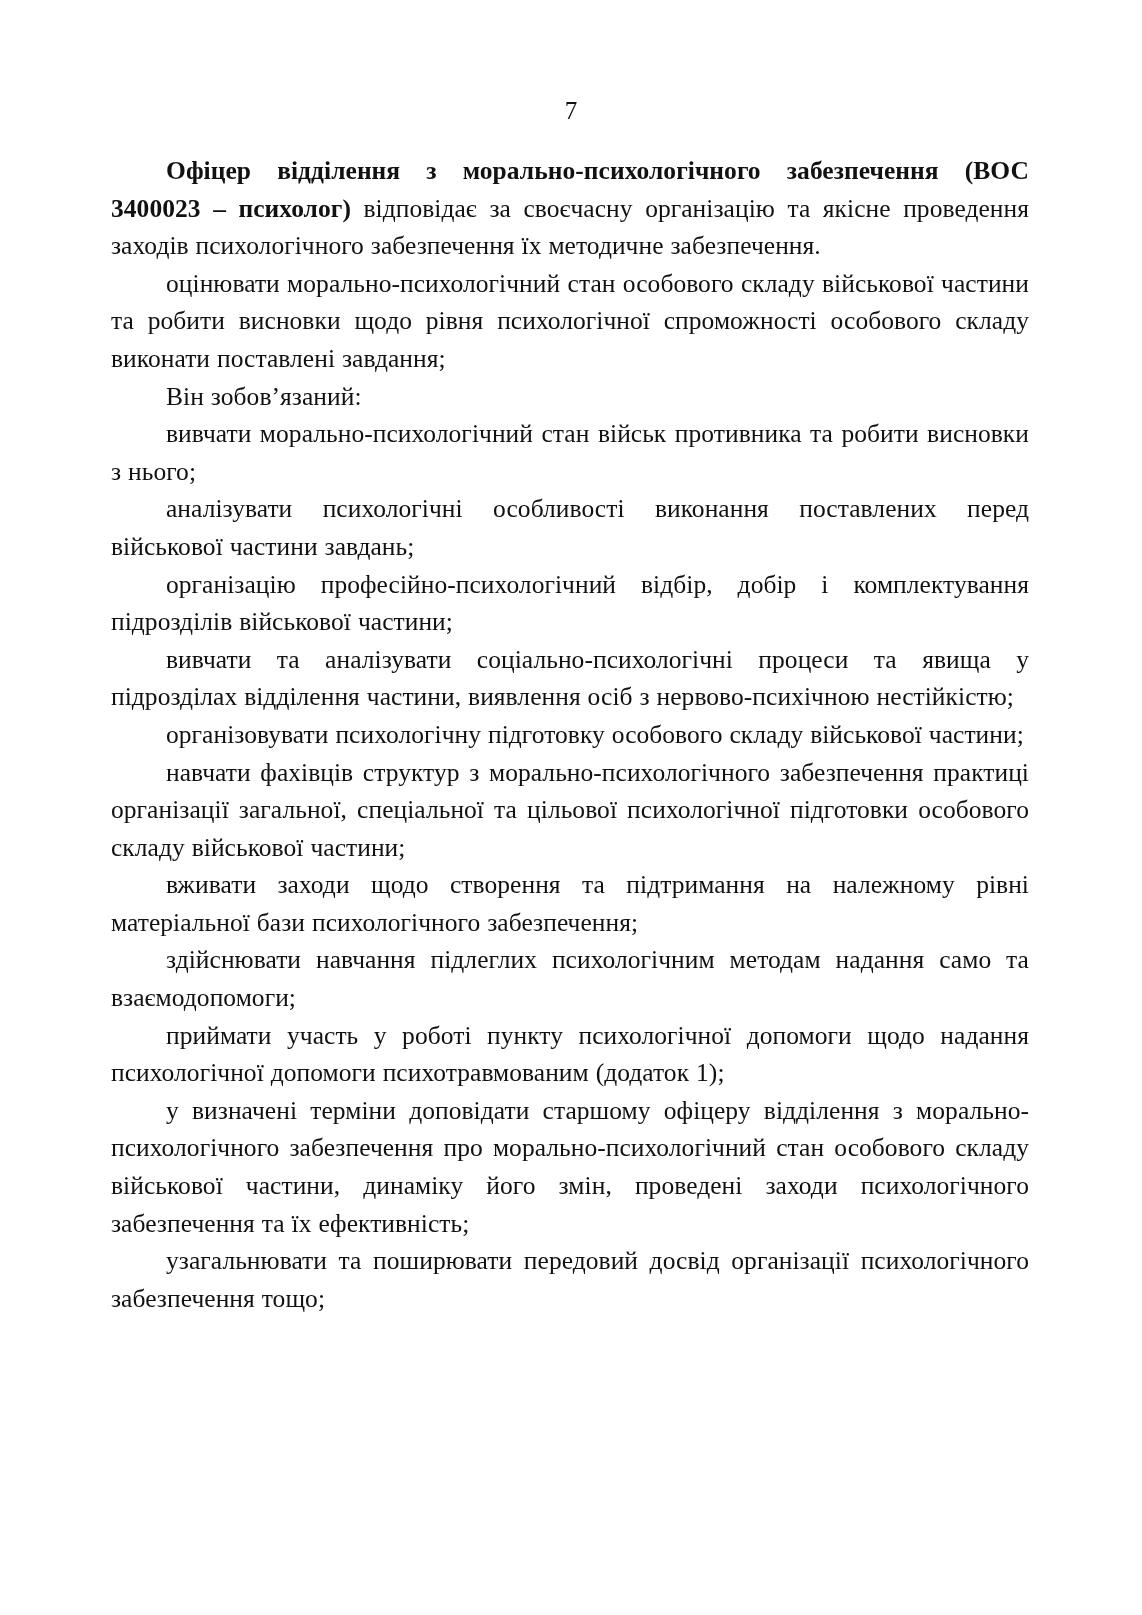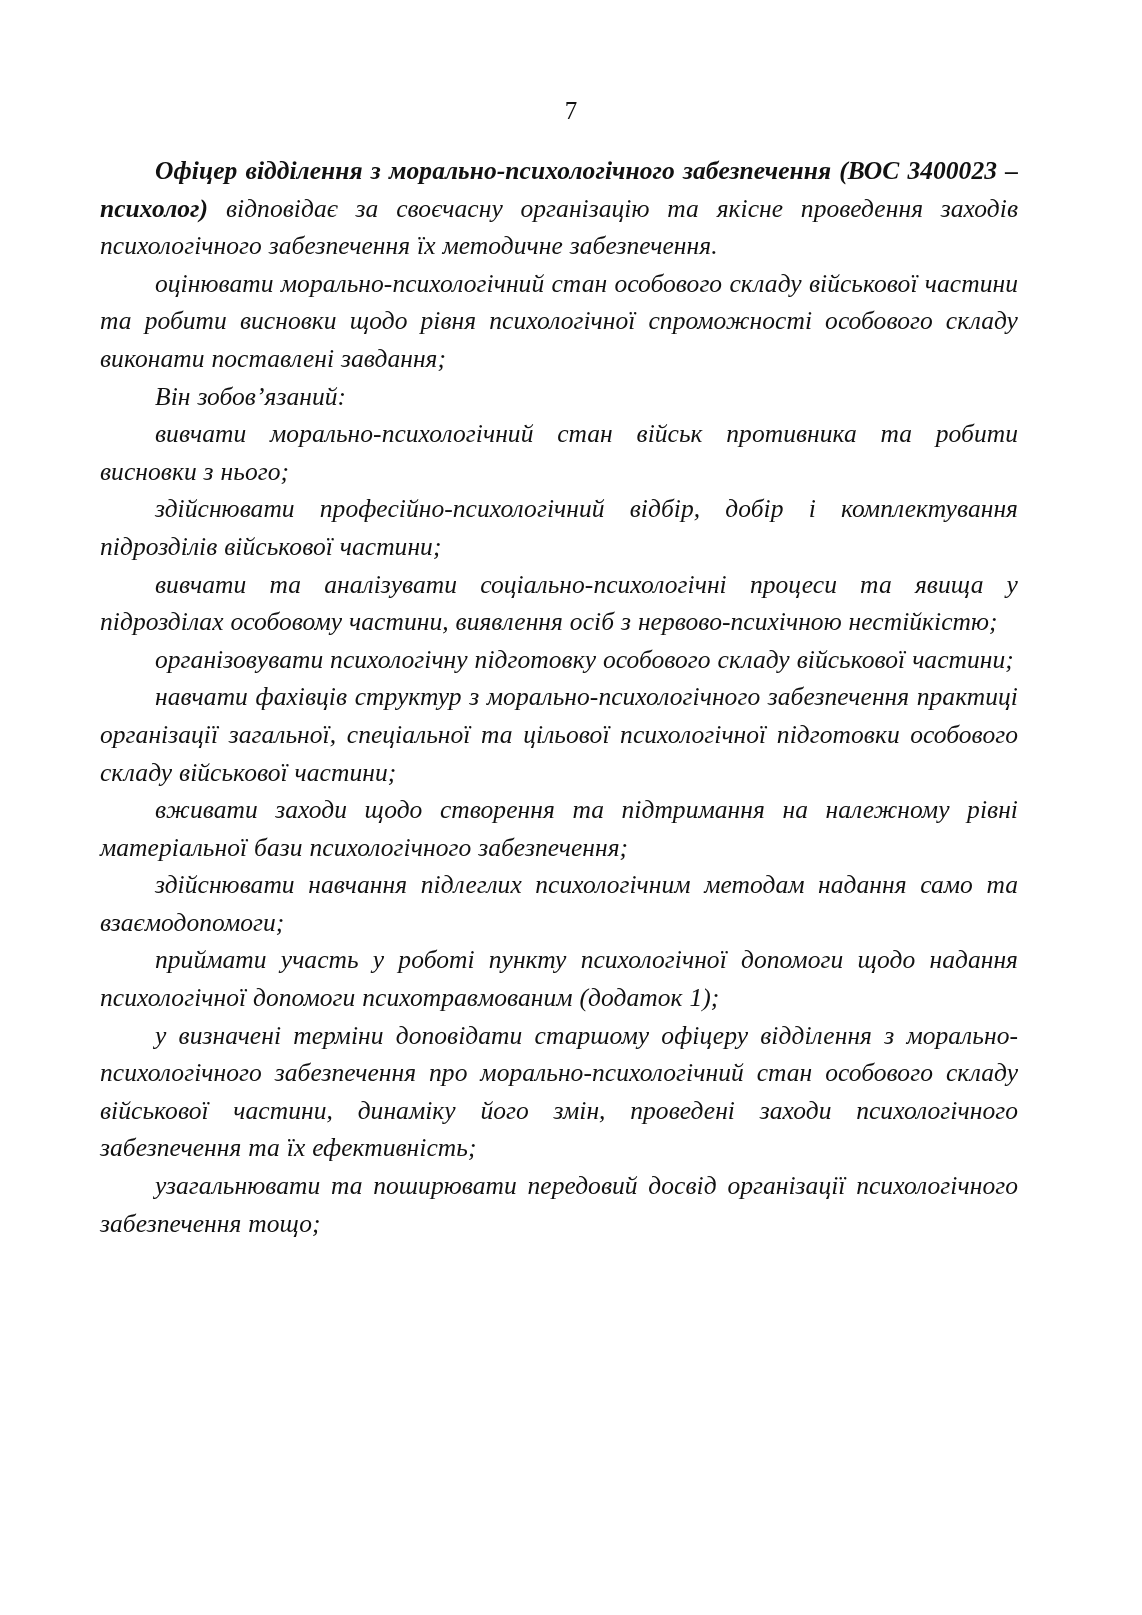--- a/index.html
+++ b/index.html
@@ -24,24 +24,23 @@
     left: 0;
     width: 1142px;
     text-align: center;
     font-size: 25px;
     line-height: 1;
     color: #111111;
     font-family: "Liberation Serif", "DejaVu Serif", serif;
   }
   .body-block {
     position: absolute;
-    left: 100px;
+    left: 111px;
     top: 152px;
     width: 918px;
-    font-style: italic;
   }
   p.para {
     margin: 0;
     padding: 0;
     text-indent: 55px;
     text-align: justify;
     text-justify: inter-word;
     font-size: 25.5px;
     line-height: 37.6px;
     color: #111111;
@@ -64,24 +63,25 @@
   <div class="body-block">
 
     <p class="para"><b>Офіцер відділення з морально-психологічного забезпечення (ВОС 3400023 – психолог)</b><span> відповідає за своєчасну організацію та якісне проведення заходів психологічного забезпечення їх методичне забезпечення.</span></p>
 
     <p class="para">оцінювати морально-психологічний стан особового складу військової частини та робити висновки щодо рівня психологічної спроможності особового складу виконати поставлені завдання;</p>
 
     <p class="para">Він зобов’язаний:</p>
 
     <p class="para">вивчати морально-психологічний стан військ противника та робити висновки з нього;</p>
 
+    <p class="para">аналізувати психологічні особливості виконання поставлених перед військової частини завдань;</p>
 
-    <p class="para">здійснювати професійно-психологічний відбір, добір і комплектування підрозділів військової частини;</p>
+    <p class="para">організацію професійно-психологічний відбір, добір і комплектування підрозділів військової частини;</p>
 
-    <p class="para">вивчати та аналізувати соціально-психологічні процеси та явища у підрозділах особовому частини, виявлення осіб з нервово-психічною нестійкістю;</p>
+    <p class="para">вивчати та аналізувати соціально-психологічні процеси та явища у підрозділах відділення частини, виявлення осіб з нервово-психічною нестійкістю;</p>
 
 
     <p class="para">організовувати психологічну підготовку особового складу військової частини;</p>
 
     <p class="para">навчати фахівців структур з морально-психологічного забезпечення практиці організації загальної, спеціальної та цільової психологічної підготовки особового складу військової частини;</p>
 
     <p class="para">вживати заходи щодо створення та підтримання на належному рівні матеріальної бази психологічного забезпечення;</p>
 
     <p class="para">здійснювати навчання підлеглих психологічним методам надання само та взаємодопомоги;</p>
 

